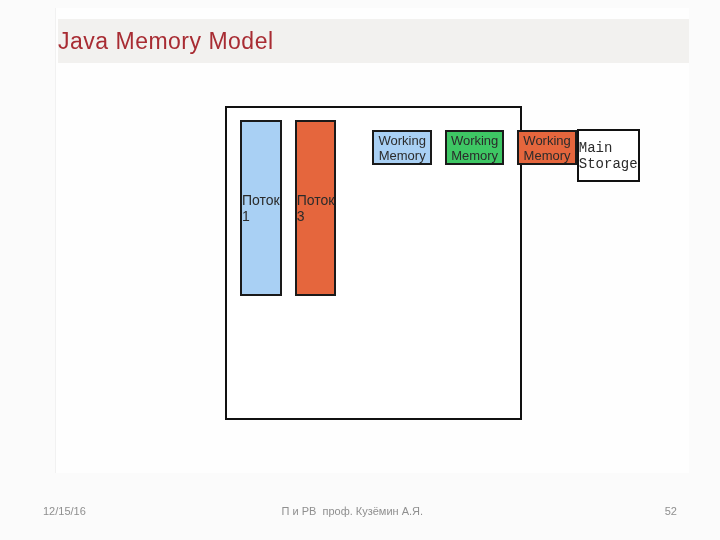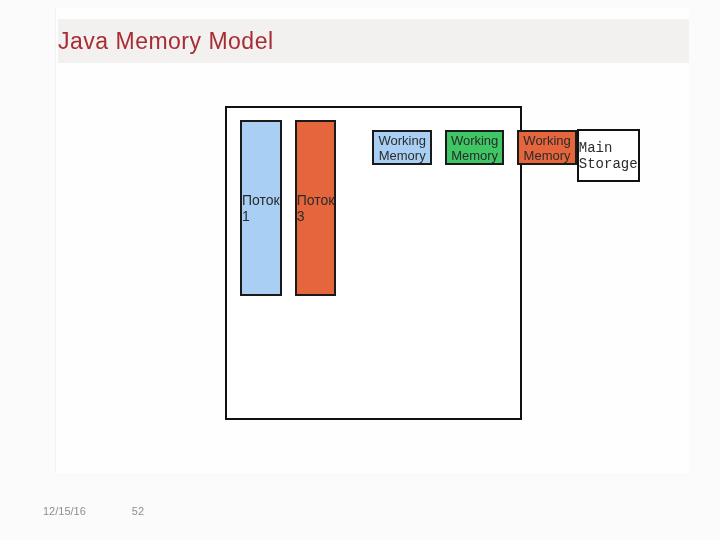--- a/index.html
+++ b/index.html
@@ -120,14 +120,15 @@
     </div>
 
     <div class="main-storage">Main Storage</div>
 
   </div>
 
 </div>
 
 <div class="footer">
   <span class="footer-date">12/15/16</span>
+  <span class="footer-center">П и РВ  проф. Кузёмин А.Я.</span>
   <span class="footer-page">52</span>
 </div>
 
 </body></html>

